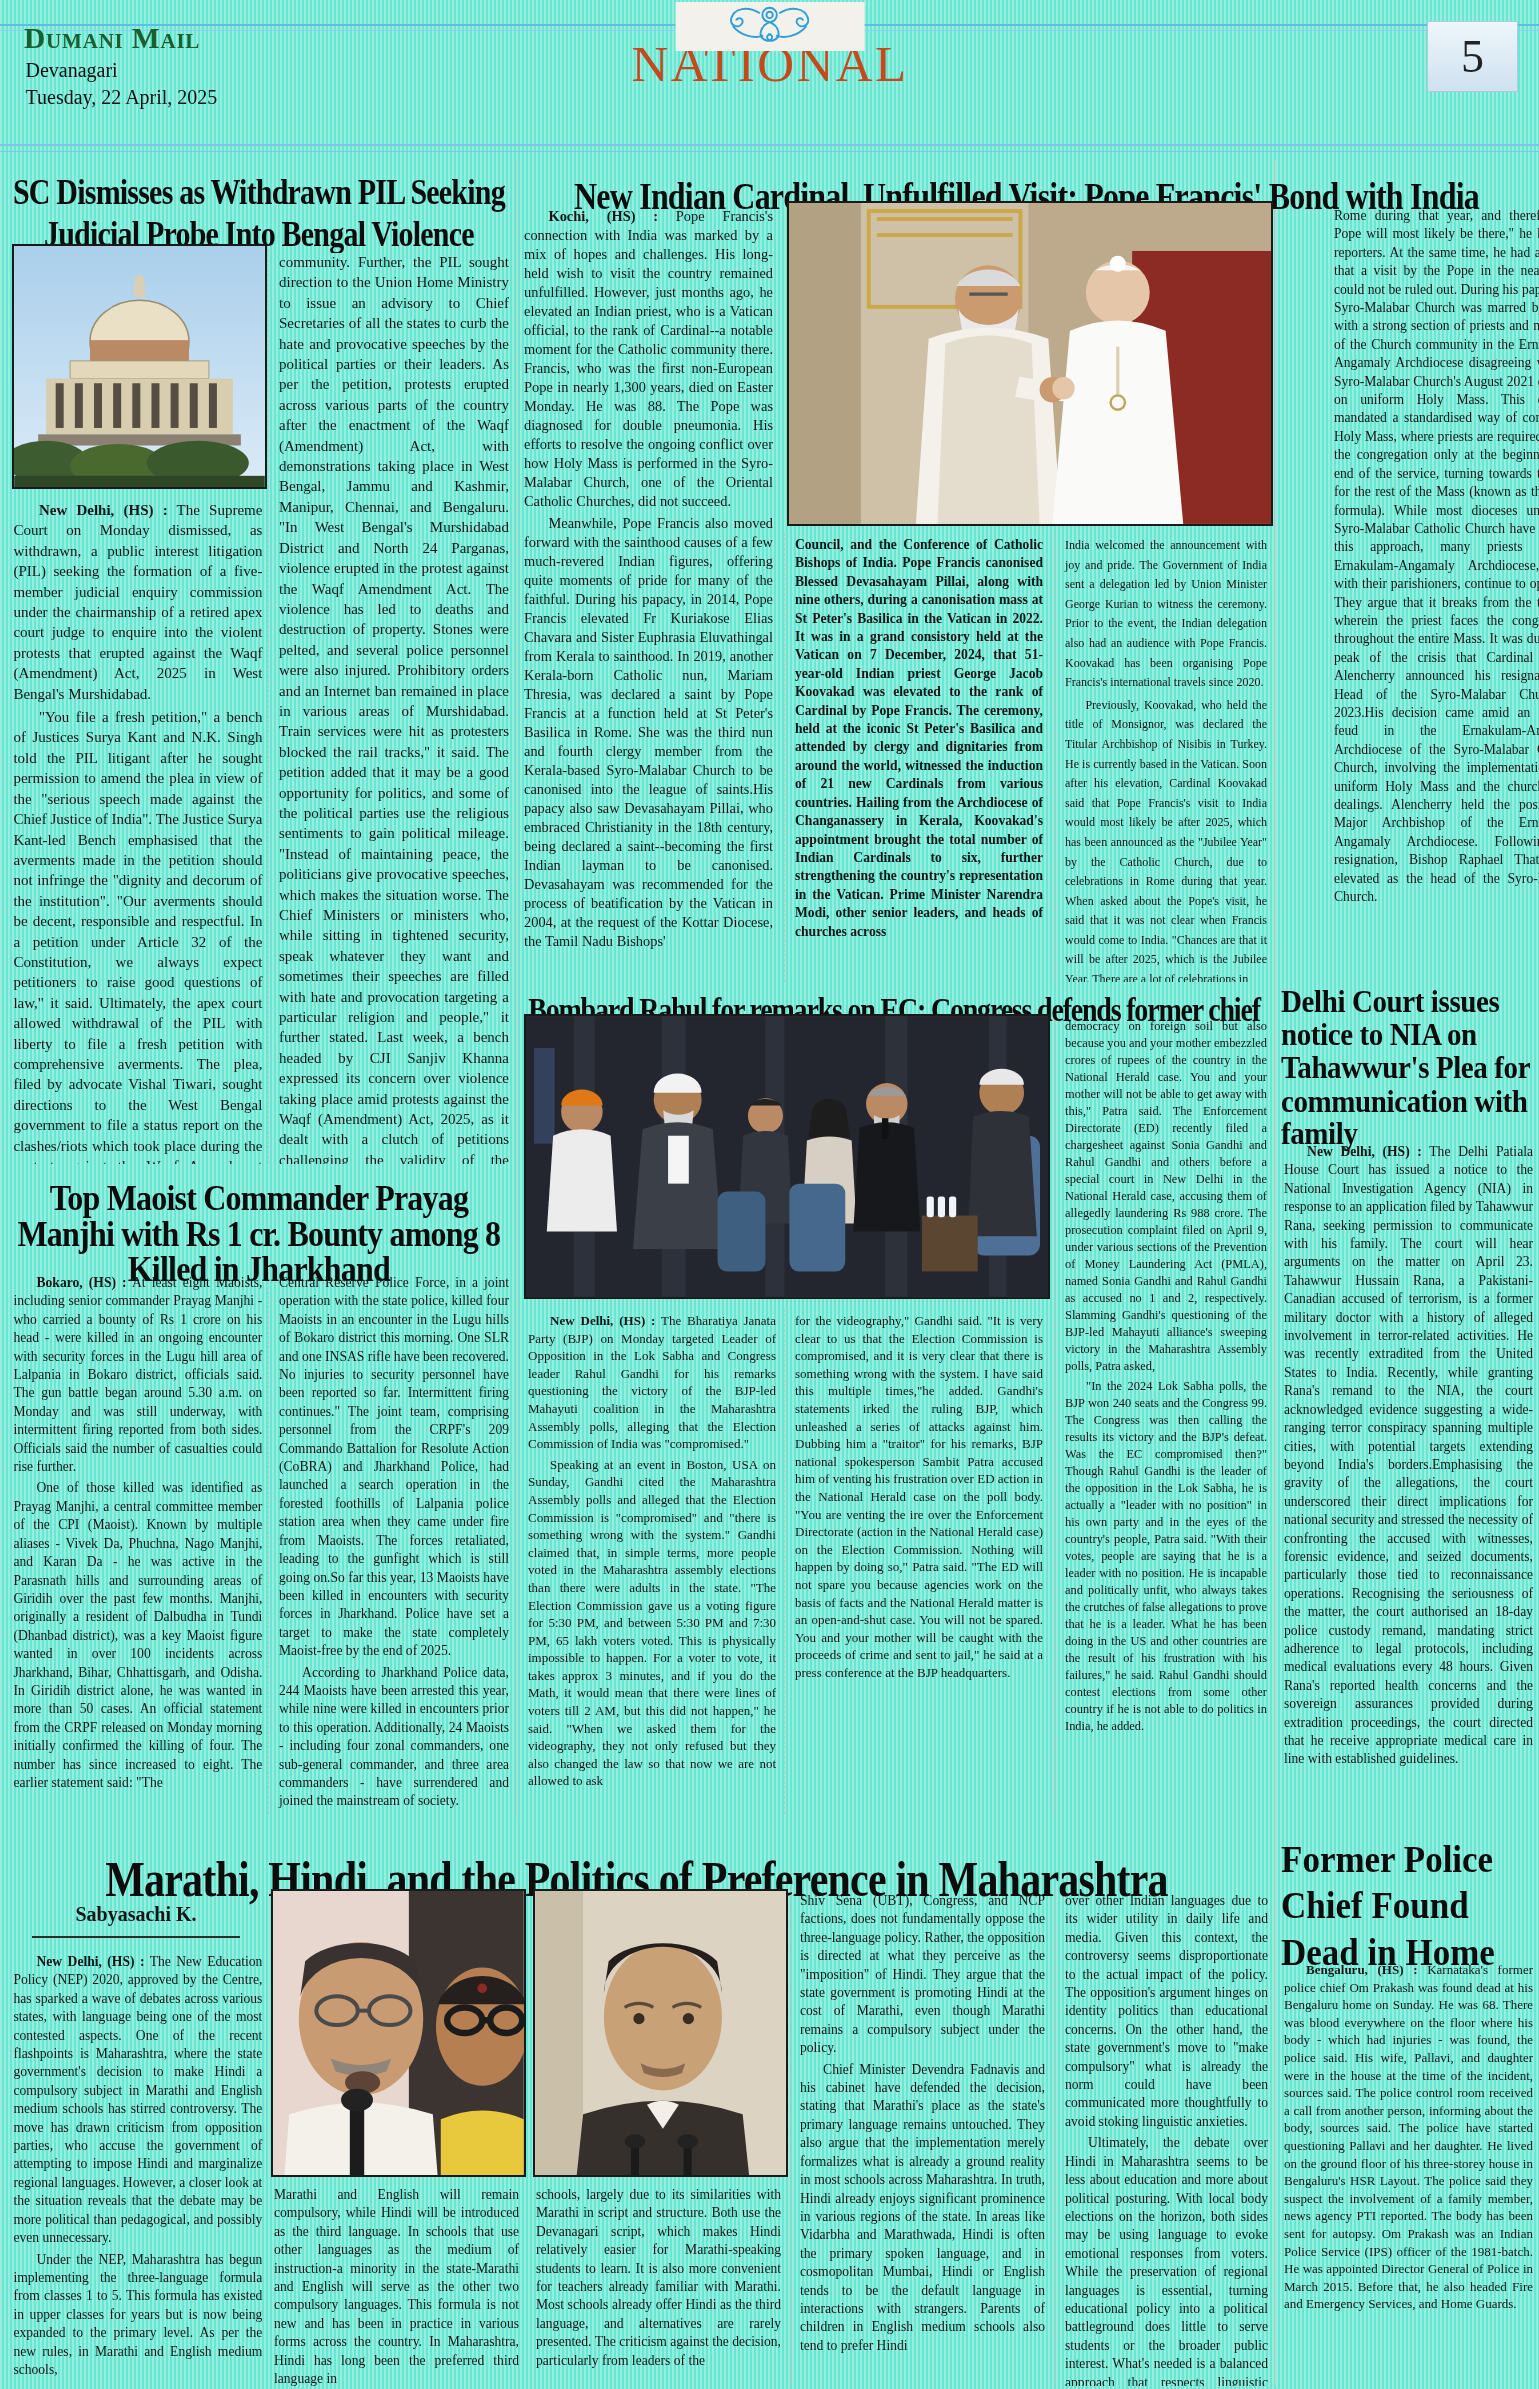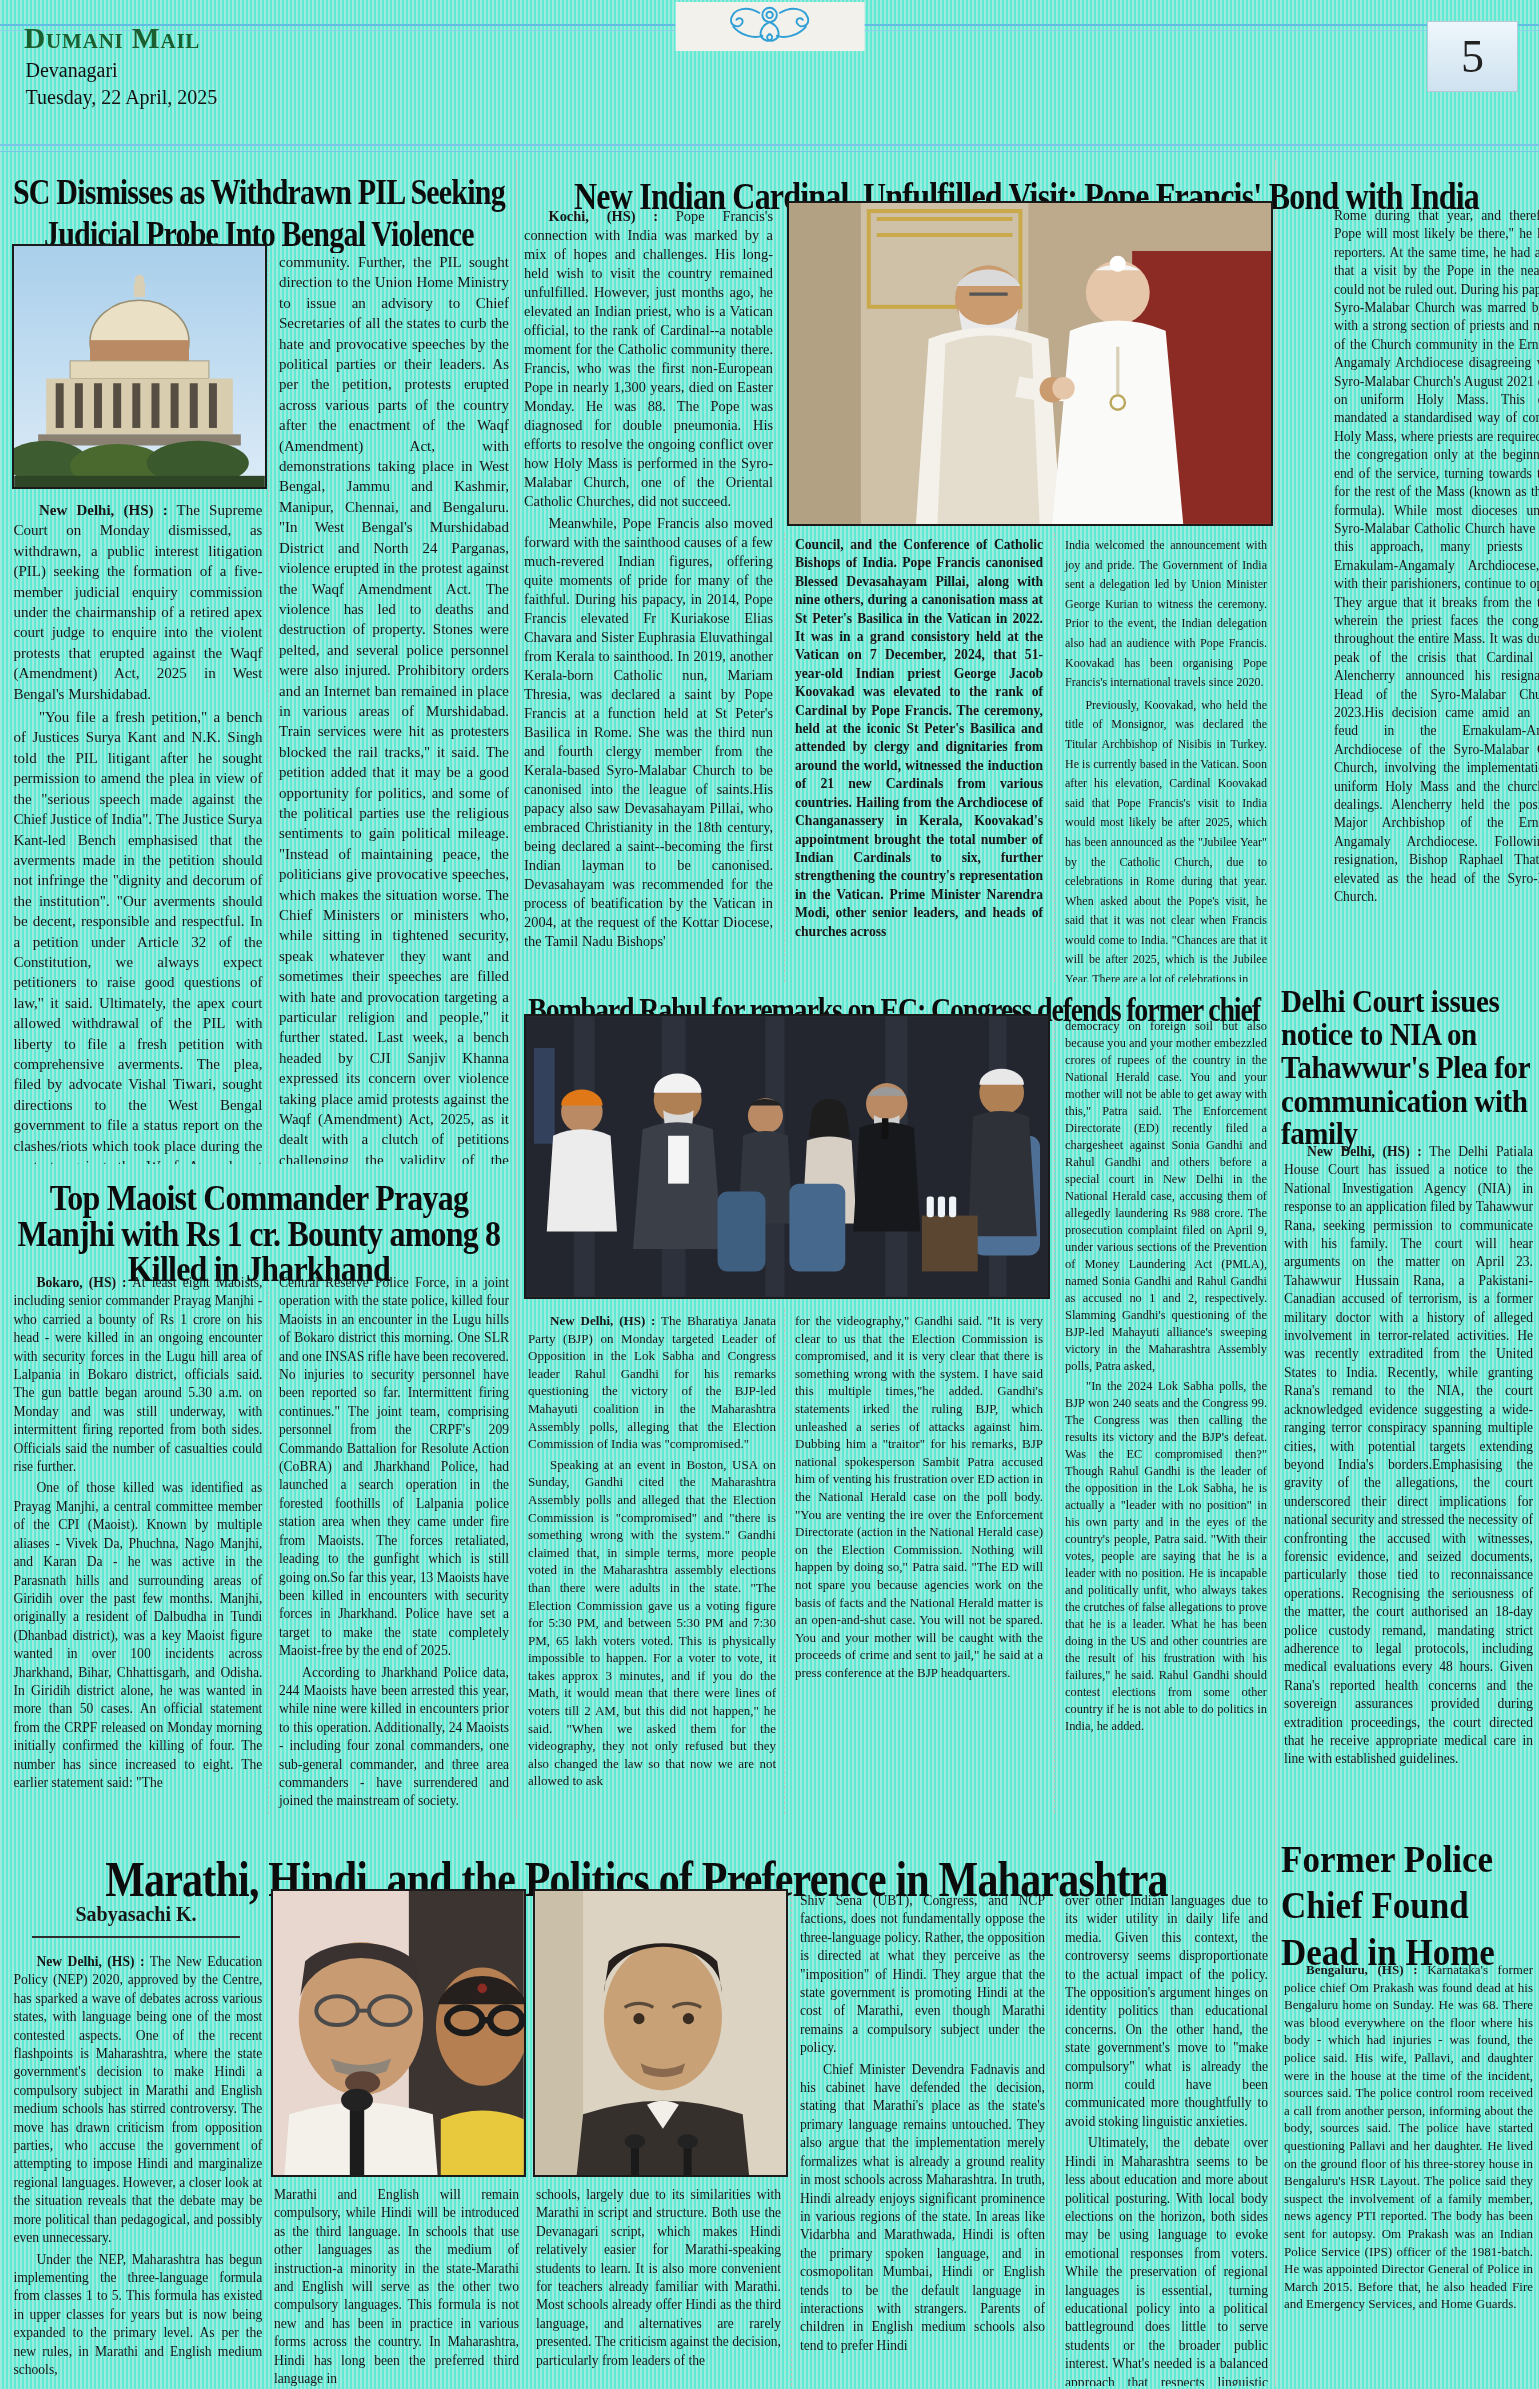--- a/index.html
+++ b/index.html
@@ -59,20 +59,21 @@
       <path d="M100 25 C 112 30, 116 44, 104 48 C 96 50, 94 40, 102 40"></path>
       <path d="M88 14 C 72 4, 56 8, 52 20 C 50 30, 62 34, 66 26 C 68 20, 60 18, 58 23"></path>
       <path d="M112 14 C 128 4, 144 8, 148 20 C 150 30, 138 34, 134 26 C 132 20, 140 18, 142 23"></path>
       <path d="M54 30 C 64 42, 80 46, 92 42"></path>
       <path d="M146 30 C 136 42, 120 46, 108 42"></path>
     </svg>
   </div>
   <div class="masthead-name">Dumani Mail</div>
   <div class="masthead-city">Devanagari</div>
   <div class="masthead-date">Tuesday, 22 April, 2025</div>
+  <div class="section-title">NATIONAL</div>
   <div class="page-no">
     <span>5</span>
   </div>
   <div class="header-rule"></div>
 
   <div class="vd" style="left:268px;top:249px;height:915px;"></div>
   <div class="vs" style="left:516px;top:160px;height:1659px;"></div>
   <div class="vd" style="left:784px;top:533px;height:449px;"></div>
   <div class="vd" style="left:1054px;top:533px;height:449px;"></div>
   <div class="vd" style="left:784px;top:1309px;height:505px;"></div>

